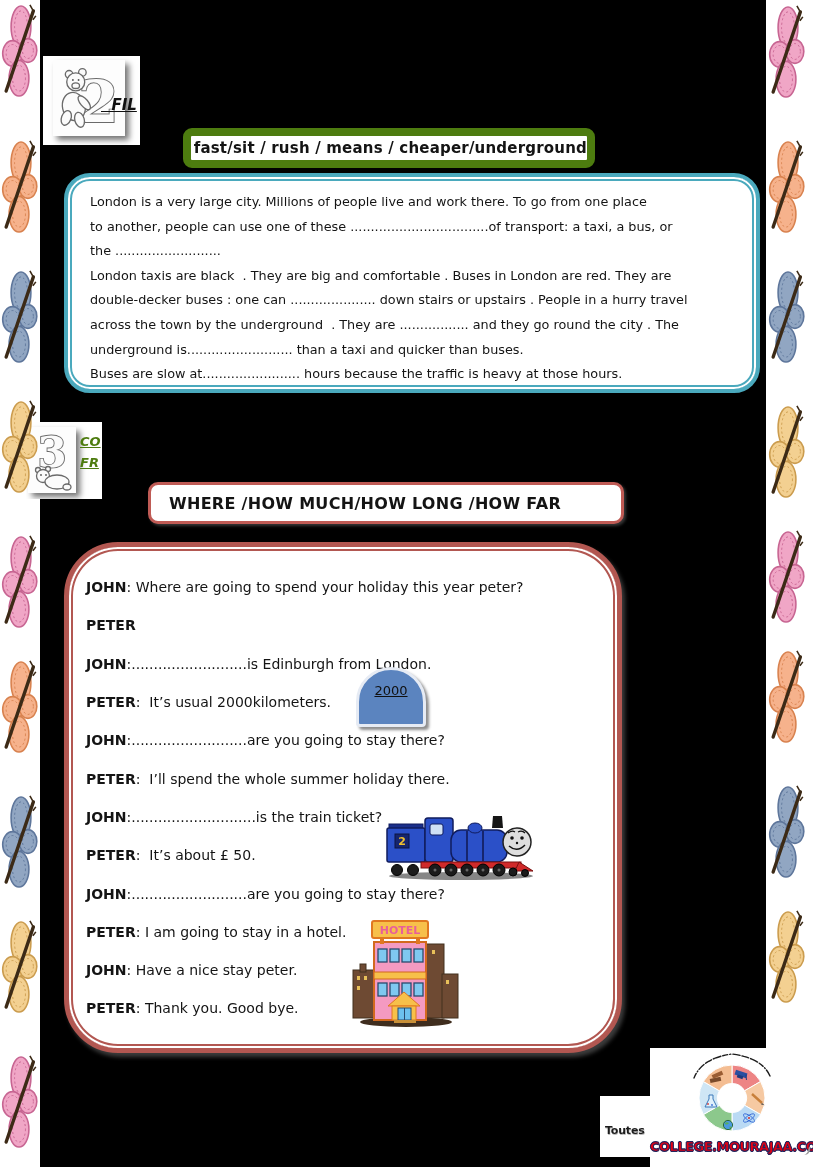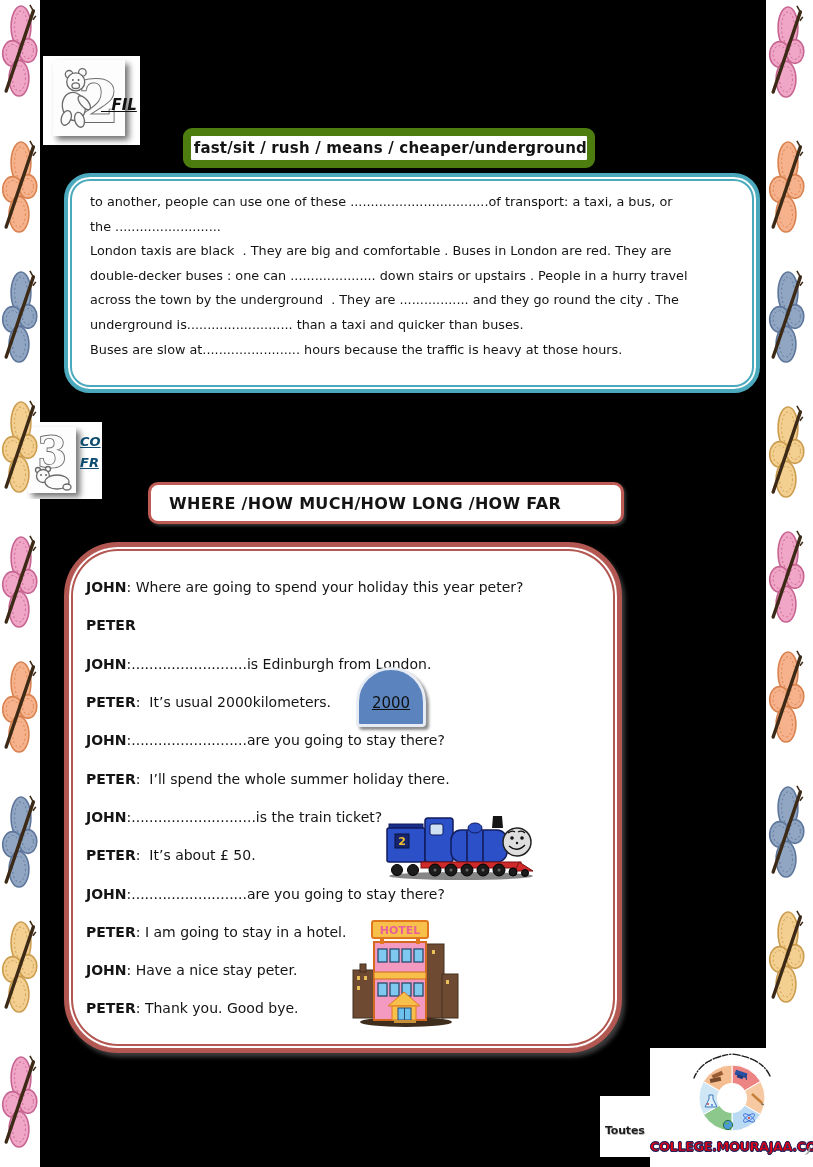--- a/index.html
+++ b/index.html
@@ -28,21 +28,21 @@
   #londonbox { left:64px; top:173px; width:696px; height:220px; background:#fff;
                border:4px solid #4aa9bd; border-radius:26px;
                box-shadow: inset 0 0 0 2px #ffffff, inset 0 0 0 4px #4aa9bd;
                box-sizing:border-box; padding:13px 0 0 22px; overflow:hidden; }
   .pline { font-size:12.8px; line-height:24.6px; white-space:pre; }
 
   
   #bear3-box { left:26px; top:422px; width:76px; height:77px; background:#fff; overflow:hidden; }
   #bear3-img { left:2px; top:5px; width:48px; height:66px; }
   .frag { position:absolute; font-style:italic; font-weight:bold; font-size:13px;
-          text-decoration:underline; white-space:pre; color:#0c4a6e; }
+          text-decoration:underline; white-space:pre; color:#4d7c0f; }
   #frag-co { left:54px; top:12px; }
   #frag-fr { left:54px; top:33px; }
 
   
   #qbox { left:148px; top:482px; width:476px; height:42px; background:#fff;
           border:3px solid #bf5b55; border-radius:10px; box-sizing:border-box;
           display:flex; align-items:center; padding-left:18px;
           font-weight:bold; font-size:16px; letter-spacing:0.3px;
           box-shadow:2px 2px 3px rgba(90,90,90,0.6); }
 
@@ -53,21 +53,21 @@
                              3px 4px 4px rgba(120,120,120,0.5); }
   #dialogue-lines { position:absolute; left:86px; top:568px; width:520px; }
   .dline { height:38.3px; font-size:14px; display:flex; align-items:center; white-space:pre; }
   .spk { font-weight:bold; }
 
   
   #milestone { left:356px; top:667px; width:70px; height:60px; background:#5b84bf;
                border:3px solid #e6ebf4; border-radius:35px 35px 4px 4px;
                box-sizing:border-box; box-shadow:3px 3px 3px rgba(0,0,0,0.45);
                display:flex; justify-content:center; }
-  #milestone span { margin-top:24px; font-size:15px; color:#101010;text-decoration:underline; }
+  #milestone span { margin-top:13px; font-size:13px; color:#101010;text-decoration:underline; }
 
   #train-wrap  { left:385px; top:812px; width:152px; height:70px; }
   #hotel-wrap  { left:352px; top:920px; width:108px; height:110px; }
 
   
   #toutes-patch { left:600px; top:1096px; width:50px; height:61px; background:#fff; }
   #toutes-label { position:absolute; left:5px; top:28px; font-size:11px; font-weight:bold;
                   color:#1d1d1d; letter-spacing:-0.2px; text-shadow:0.5px 0.5px 0 #bbb; }
   #logo-box { left:650px; top:1048px; width:163px; height:119px; background:#fff; }
   #site-label { position:absolute; left:0; top:91px; width:163px; text-align:center;
@@ -108,20 +108,21 @@
     </div>
     <span id="fil-label">&nbsp;&nbsp;FIL</span>
   </div>
 
   <div class="abs" id="wordbox">
     <span>fast/sit / rush / means / cheaper/underground</span>
   </div>
 
   <div class="abs" id="londonbox">
     <div id="passage">
+        <div class="pline">London is a very large city. Millions of people live and work there. To go from one place</div>
         <div class="pline">to another, people can use one of these ..................................of transport: a taxi, a bus, or</div>
         <div class="pline">the ..........................</div>
         <div class="pline">London taxis are black  . They are big and comfortable . Buses in London are red. They are</div>
         <div class="pline">double-decker buses : one can ..................... down stairs or upstairs . People in a hurry travel</div>
         <div class="pline">across the town by the underground  . They are ................. and they go round the city . The</div>
         <div class="pline">underground is.......................... than a taxi and quicker than buses.</div>
         <div class="pline">Buses are slow at........................ hours because the traffic is heavy at those hours.</div>
       </div>
   </div>
 

